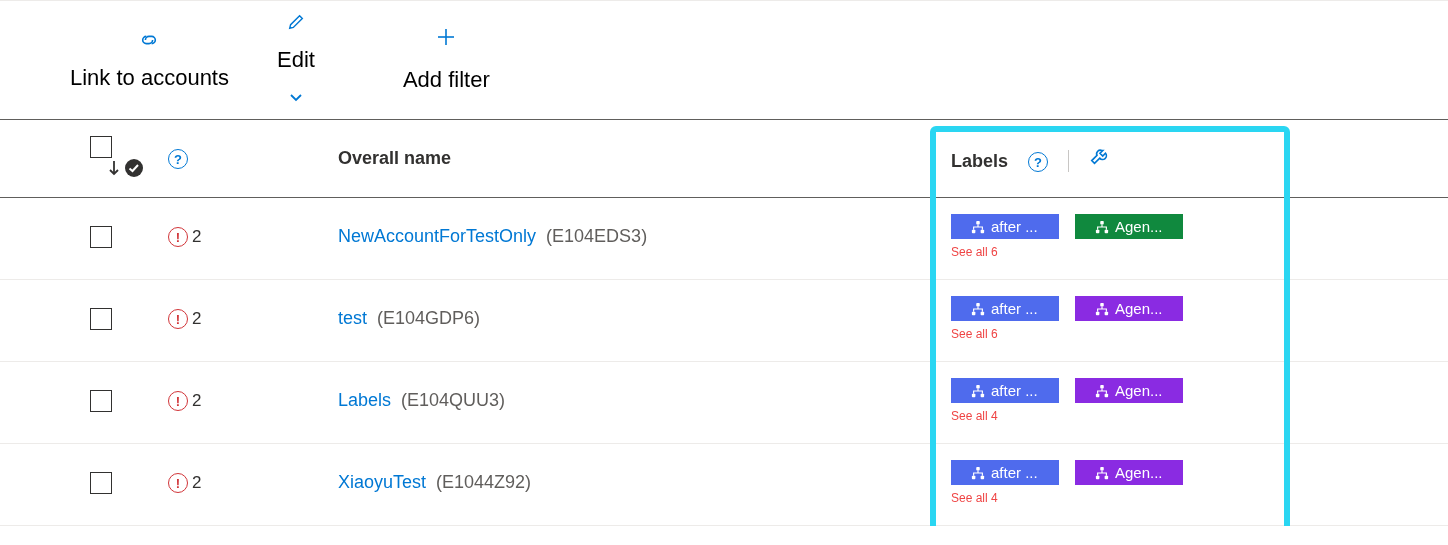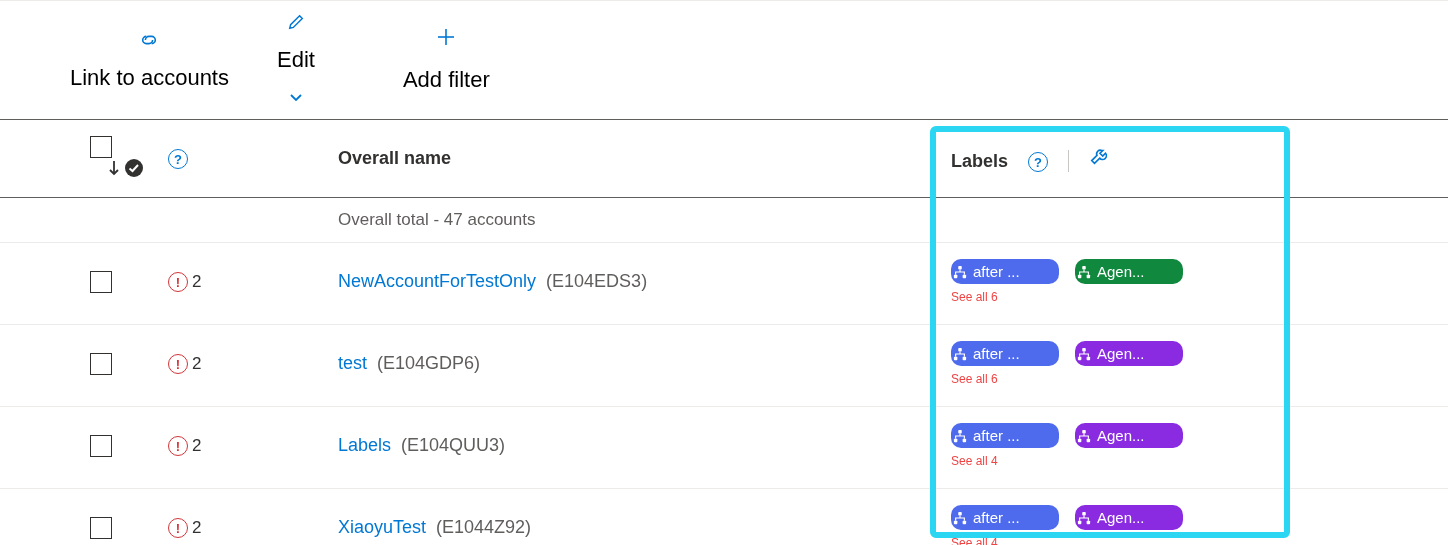--- a/index.html
+++ b/index.html
@@ -142,22 +142,22 @@
   .label-pills {
     display: flex;
     gap: 16px;
   }
   .pill {
     display: inline-flex;
     align-items: center;
     gap: 6px;
     color: #fff;
     font-size: 15px;
-    padding: 4px 2px;
-    border-radius: 10px;
+    padding: 4px 20px;
+    border-radius: 0;
     min-width: 108px;
     max-width: 120px;
     overflow: hidden;
     white-space: nowrap;
     cursor: pointer;
   }
   .pill.blue   { background: #4f6bed; }
   .pill.green  { background: #10893e; }
   .pill.purple { background: #8a2be2; }
   .see-all { color: #ef4444; font-size: 12px; cursor: pointer; }
@@ -247,27 +247,20 @@
               <svg width="22" height="22" viewBox="0 0 24 24" fill="none" stroke="#0078d4" stroke-width="1.8">
                 <path d="M14 6a4 4 0 0 0-5.3 5.3L3 17l3 3 5.7-5.7A4 4 0 0 0 18 9l-3 3-3-3 3-3z"></path>
               </svg>
             </span>
           </div>
         </th>
         <th></th>
       </tr>
     </thead>
     <tbody id="tbody">
-      <tr class="total">
-        <td class="chk"></td>
-          <td></td>
-        <td>Overall total - 47 accounts</td>
-        <td></td>
-          <td></td>
-      </tr>
     <tr class="row">
           <td class="chk"><span class="checkbox"></span></td>
           <td><span class="alert">
               <span class="alert-icn">!</span>
               <span>2</span>
             </span></td>
           <td><span class="acct-link">NewAccountForTestOnly</span><span class="acct-id">(E104EDS3)</span></td>
           <td>
             <div class="labels-cell">
               <div class="label-pills">

